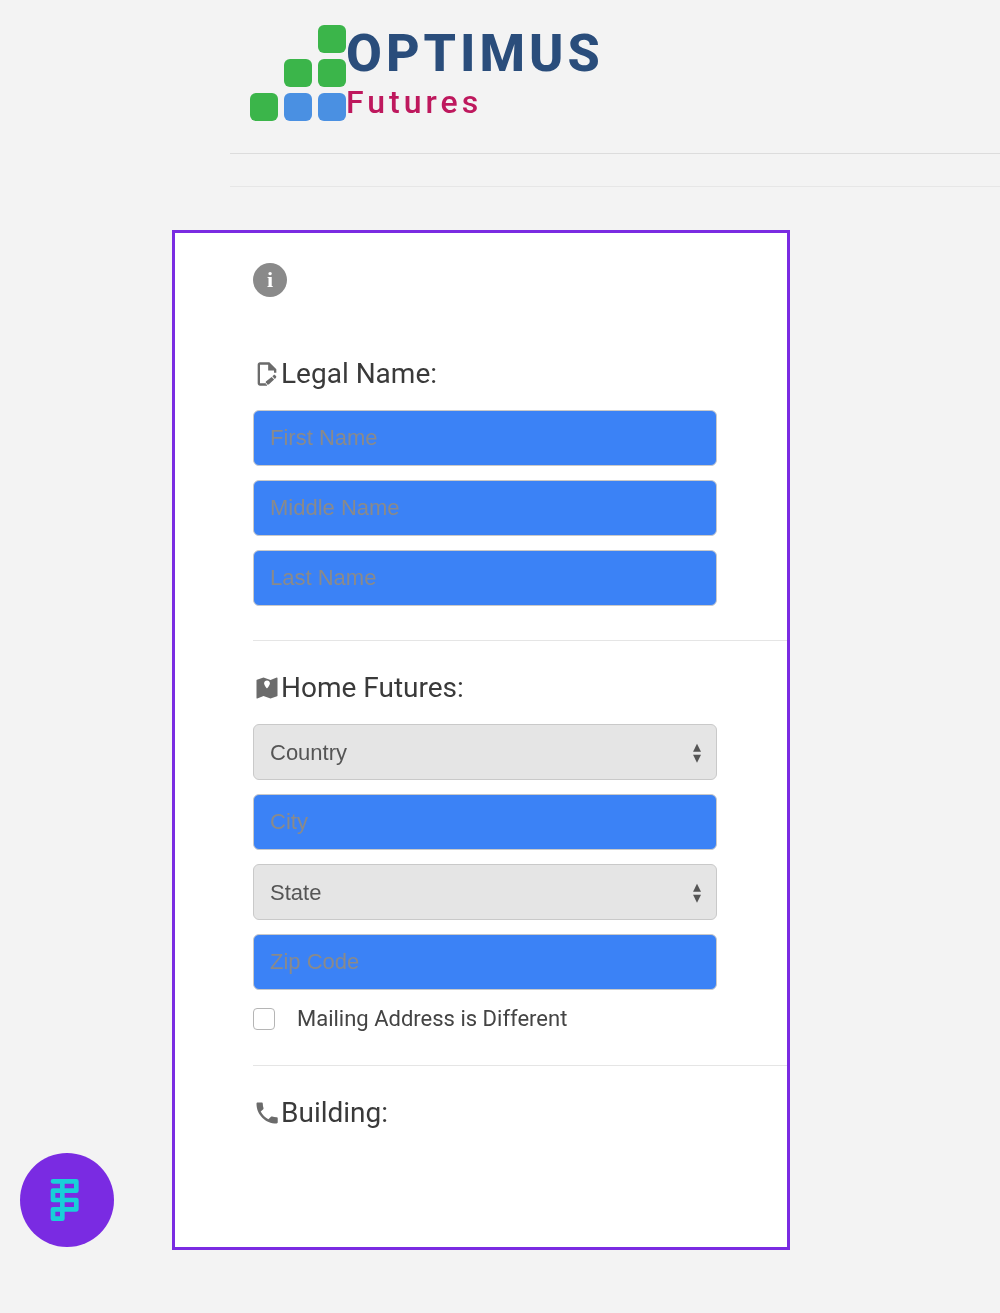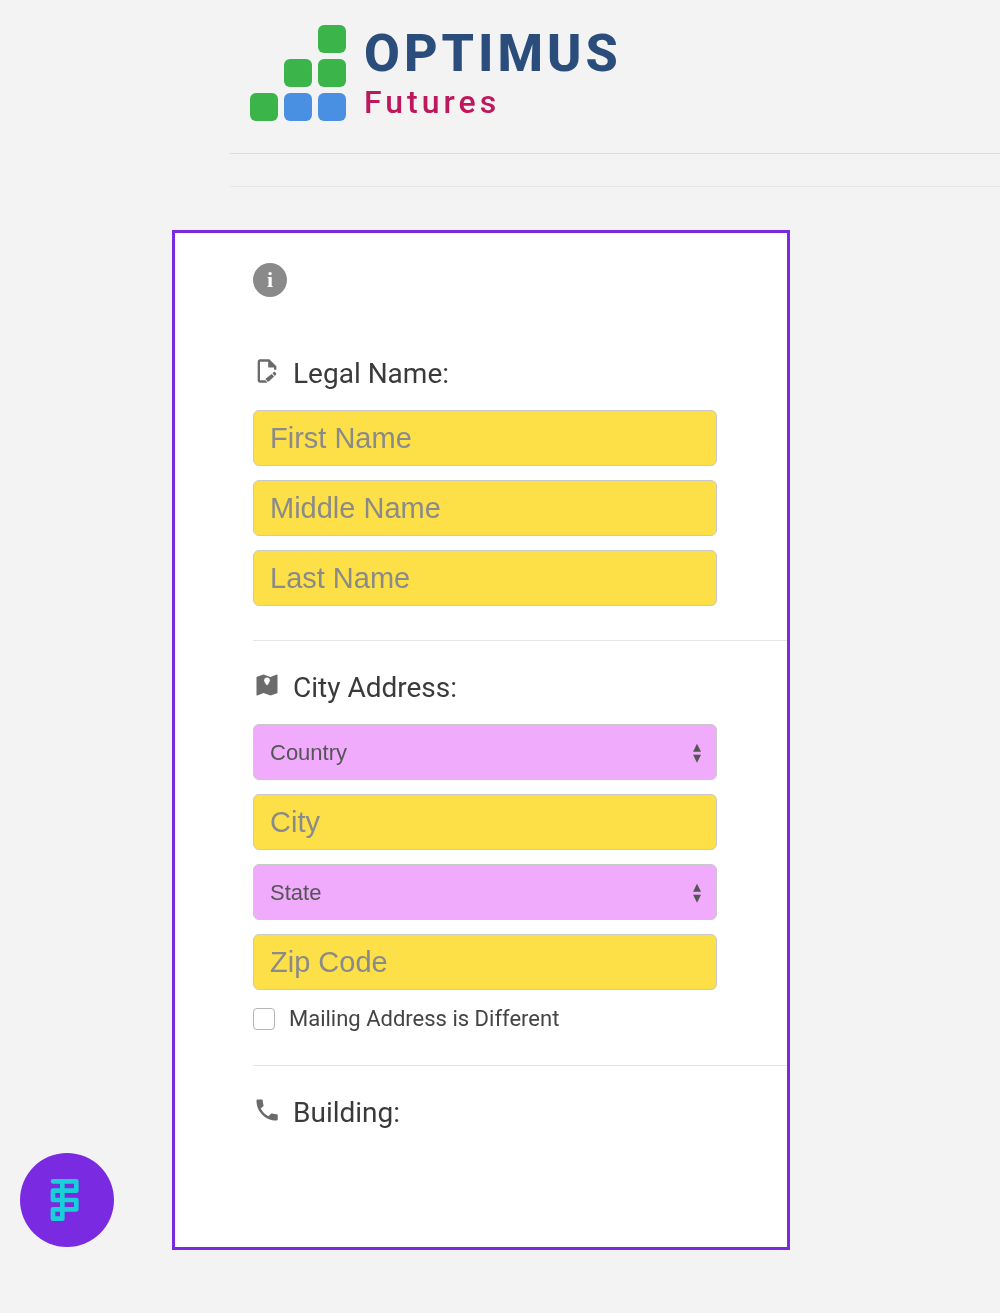--- a/index.html
+++ b/index.html
@@ -11,21 +11,21 @@
     overflow: hidden;
     position: relative;
   }
   .page {
     padding-top: 25px;
   }
   .logo-row {
     display: flex;
     align-items: center;
     margin-left: 250px;
-    gap: 18px;
+    gap: 0;
   }
   .logo-mark {
     display: grid;
     grid-template-columns: 28px 28px 28px;
     grid-template-rows: 28px 28px 28px;
     gap: 6px;
     width: 96px;
     height: 96px;
   }
   .logo-mark span { border-radius: 6px; }
@@ -79,55 +79,55 @@
     margin-left: 78px;
     margin-bottom: 60px;
   }
   .info-icon {
     width: 34px; height: 34px; border-radius: 50%;
     background: #8a8a8a; color: #fff;
     display: flex; align-items: center; justify-content: center;
     font-family: Georgia, serif; font-weight: bold; font-size: 22px;
   }
   .group-label {
-    display: flex; gap: 12px;
+    display: flex; align-items: center; 
     font-size: 28px; color: #3a3a3a; font-weight: 400;
     margin-left: 78px; margin-bottom: 20px;
   }
   .group-label svg { fill: #6b6b6b; }
   .field-col {
     display: flex; flex-direction: column; gap: 14px;
     margin-left: 78px; width: 464px;
   }
   .text-input {
     width: 100%; height: 56px;
     border: 1px solid #c9c9c9; border-radius: 6px;
-    font-size: 29px; color: #333;
-    padding: 0 16px; background: #fde047;
+    font-size: 22px; color: #333;
+    padding: 0 16px; background: #3b82f6;
   }
   .text-input::placeholder { color: #8a8a8a; }
   .select-wrap { position: relative; width: 100%; }
   .select-wrap select {
     width: 100%; height: 56px;
     border: 1px solid #c9c9c9; border-radius: 6px;
     font-size: 22px; color: #555;
-    padding: 0 44px 0 16px; background: #f0abfc;
+    padding: 0 44px 0 16px; background: #e5e5e5;
     appearance: none; -webkit-appearance: none; -moz-appearance: none;
   }
   .select-caret {
     position: absolute; right: 16px; top: 50%; transform: translateY(-50%);
     pointer-events: none; font-size: 16px; color: #555; line-height: 0.7;
     display: flex; flex-direction: column;
   }
   .divider {
     border: none; border-top: 1px solid #e5e5e5;
     margin: 34px 0 30px 78px; width: calc(100% - 78px);
   }
   .checkbox-row {
-    display: flex; align-items: center; gap: 14px;
+    display: flex; align-items: center; gap: 22px;
     margin-left: 78px; margin-top: 16px;
     font-size: 22px; color: #444;
   }
   .checkbox-row input[type="checkbox"] {
     width: 22px; height: 22px; border: 1px solid #b5b5b5; border-radius: 4px;
     appearance: none; background: #fff;
   }
   .floating-badge {
     position: fixed; left: 20px; bottom: 66px;
     width: 94px; height: 94px; border-radius: 50%;
@@ -177,21 +177,21 @@
     <input class="text-input" type="text" placeholder="Last Name" style="">
   </div>
 
   <hr class="divider">
 
   <div class="group-label">
     <svg width="28" height="28" viewBox="0 0 24 24">
       <path d="M20.5 3l-.16.03L15 5.1 9 3 3.36 4.9c-.21.07-.36.25-.36.48V20.5c0 .28.22.5.5.5l.16-.03L9 18.9l6 2.1 5.64-1.9c.21-.07.36-.25.36-.48V3.5c0-.28-.22-.5-.5-.5zM12 5.5c1.38 0 2.5 1.12 2.5 2.5 0 1.86-2.5 4.5-2.5 4.5S9.5 9.86 9.5 8c0-1.38 1.12-2.5 2.5-2.5z"></path>
       <circle cx="12" cy="8" r="1" fill="#fff"></circle>
     </svg>
-    <span>City Address:</span>
+    <span>Home Futures:</span>
   </div>
   <div class="field-col">
     <div class="select-wrap">
       <select>
         <option>Country</option>
       </select>
       <span class="select-caret">▴<br>▾</span>
     </div>
     <input class="text-input" type="text" placeholder="City" style="">
     <div class="select-wrap">

